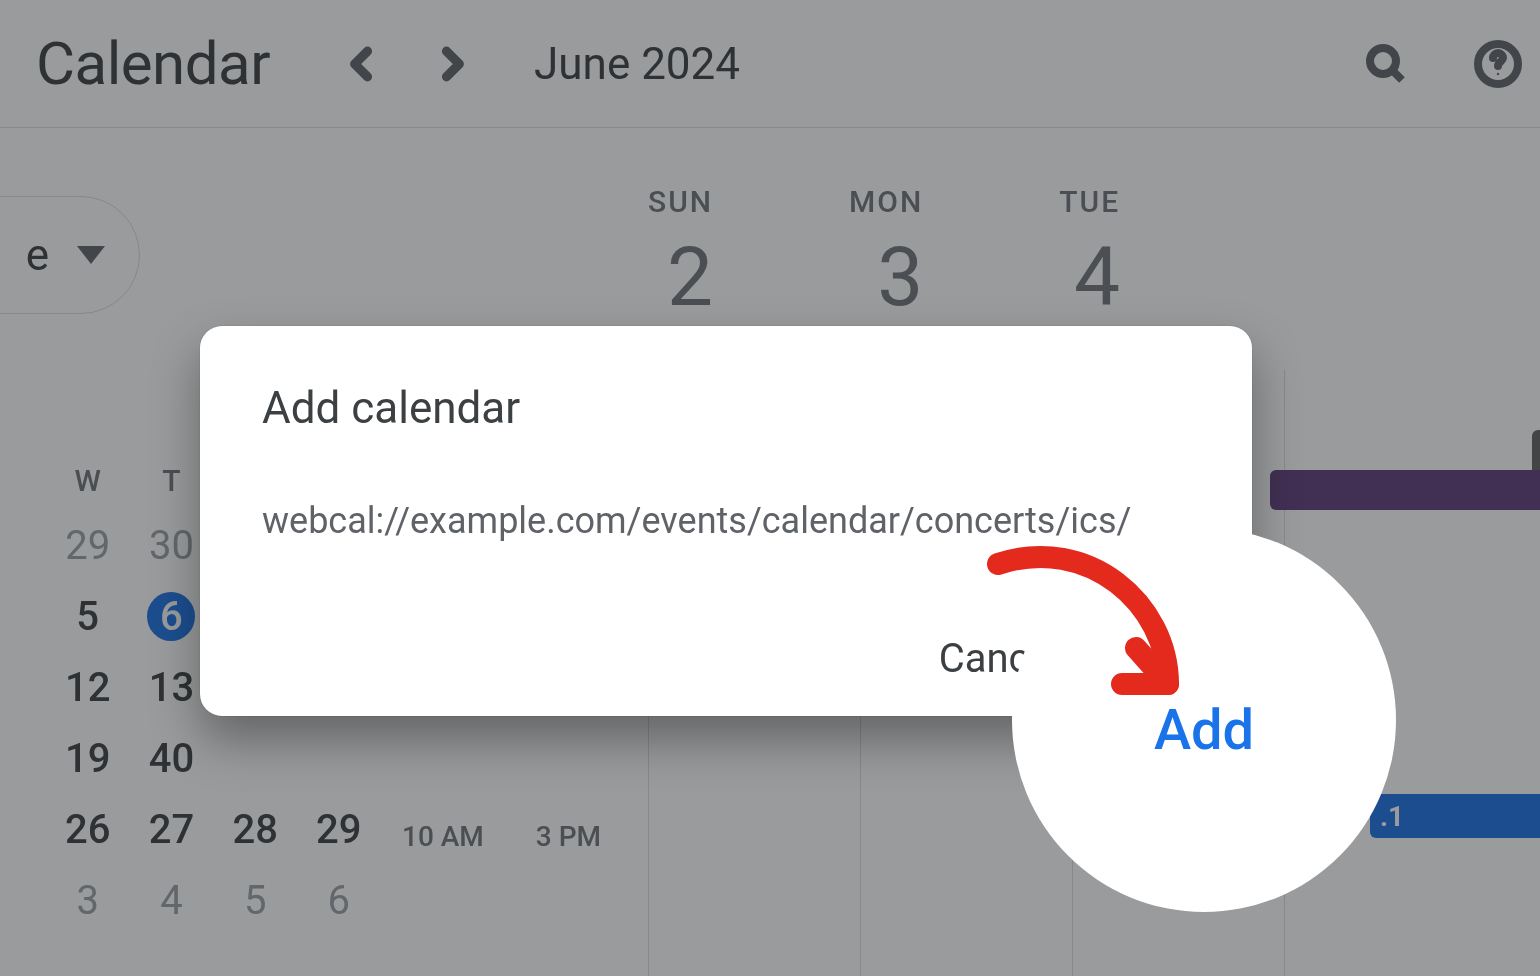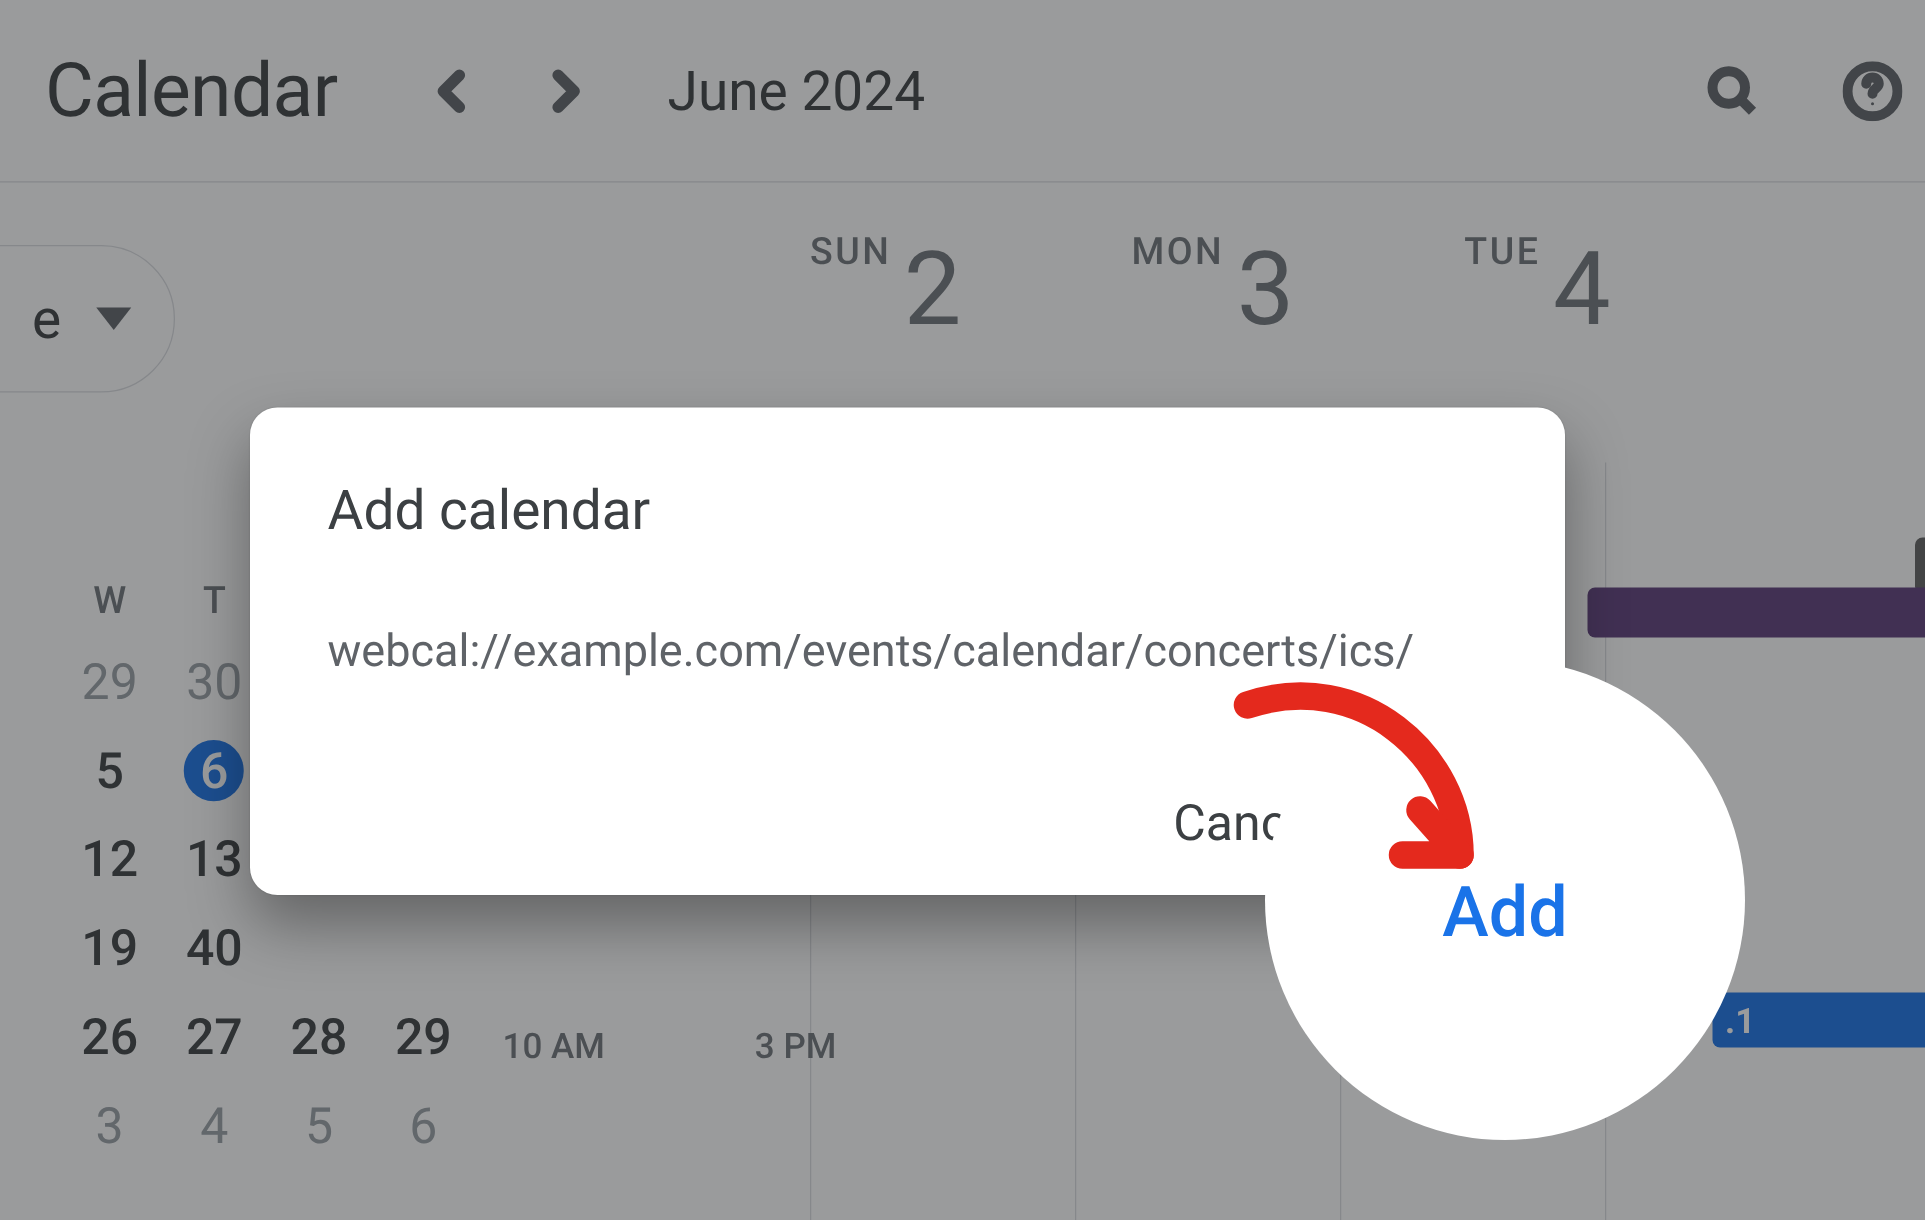--- a/index.html
+++ b/index.html
@@ -1,19 +1,19 @@
 <!DOCTYPE html>
 <html><head>
 <meta charset="utf-8">
 <style>
   html,body{margin:0;padding:0;width:1540px;height:976px;overflow:hidden;font-family:Roboto,"Helvetica Neue",Arial,sans-serif;background:#fff;color:#3c4043;}
   *{box-sizing:border-box;}
   .scrim{position:absolute;inset:0;background:rgba(32,33,36,.45);pointer-events:none;}
   
-  .header{display:flex;align-items:center;height:146px;padding:0 18px 0 36px;border-bottom:1px solid #dadce0;}
+  .header{display:flex;align-items:center;height:128px;padding:0 18px 0 36px;border-bottom:1px solid #dadce0;}
   .app-title{font-size:60px;color:#3c4043;font-weight:400;letter-spacing:-.5px;}
   .today-btn{margin-left:170px;height:84px;padding:0 34px;border:1px solid #dadce0;border-radius:10px;background:#fff;font-size:40px;color:#3c4043;font-weight:500;display:flex;align-items:center;}
   .nav-group{display:flex;align-items:center;margin-left:70px;gap:46px;}
   .chev{width:44px;height:44px;fill:none;stroke:#5f6368;stroke-width:5;stroke-linecap:round;stroke-linejoin:round;}
   .month-title{margin-left:60px;font-size:44px;color:#3c4043;font-weight:400;}
   .header-icons{margin-left:auto;display:flex;align-items:center;gap:64px;}
   .hicon{width:48px;height:48px;fill:none;stroke:#5f6368;stroke-width:4;}
   
   .create-pill{position:absolute;left:-120px;top:196px;width:260px;height:118px;border:1px solid #dadce0;border-radius:60px;background:#fff;display:flex;align-items:center;padding-right:34px;justify-content:flex-end;gap:28px;}
   .create-text{font-size:44px;color:#3c4043;}
@@ -21,27 +21,27 @@
   
   .mini{position:absolute;left:28px;top:440px;}
   .mini table{border-collapse:separate;border-spacing:36px 22px;}
   .mini th{font-size:30px;font-weight:500;color:#70757a;}
   .mini td{font-size:40px;color:#3c4043;text-align:center;width:40px;height:40px;}
   .mini td.o{color:#9aa0a6;}
   .mini td.b{font-weight:500;}
   .mini td.today{background:#1a73e8;color:#fff;border-radius:50%;width:48px;height:48px;}
   
   .day-head{position:absolute;left:648px;top:184px;display:flex;gap:136px;}
-  .day-head .col{display:flex;flex-direction:row;align-items:flex-start;gap:10px;}
+  .day-head .col{display:flex;flex-direction:column;align-items:flex-end;gap:10px;}
   .dow{font-size:30px;font-weight:500;letter-spacing:2px;color:#70757a;}
   .dnum{font-size:82px;color:#70757a;font-weight:400;}
   
   .grid{position:absolute;left:648px;top:370px;right:0;bottom:0;}
   .grid .vline{position:absolute;top:0;bottom:0;width:1px;background:#dadce0;}
-  .time-labels{position:absolute;left:402px;top:820px;display:flex;gap:120px;font-size:28px;color:#70757a;font-weight:500;}
+  .time-labels{position:absolute;left:402px;top:820px;display:flex;gap:52px;font-size:28px;color:#70757a;font-weight:500;}
   
   .event-pill{position:absolute;right:-30px;top:430px;background:#616161;color:#fff;font-size:28px;padding:6px 14px;border-radius:6px;font-weight:500;}
   .event-bar{position:absolute;right:-30px;top:470px;height:40px;width:300px;background:#5d3d7a;border-radius:6px;}
   .event-blue{position:absolute;right:-30px;top:794px;height:44px;width:200px;background:#1a73e8;border-radius:6px;color:#fff;font-size:28px;font-weight:700;display:flex;align-items:center;padding-left:10px;}
   
   .dialog{position:absolute;left:200px;top:326px;width:1052px;height:390px;background:#fff;border-radius:22px;box-shadow:0 24px 48px rgba(0,0,0,.35),0 0 0 1px rgba(0,0,0,.04);padding:56px 62px 0;}
   .dialog-title{font-size:44px;color:#3c4043;font-weight:400;}
   .dialog-url{margin-top:66px;font-size:36px;color:#5f6368;word-break:break-all;}
   .dialog-actions{position:absolute;right:44px;bottom:34px;display:flex;align-items:baseline;gap:76px;}
   .btn-cancel{font-size:40px;color:#3c4043;font-weight:400;}

